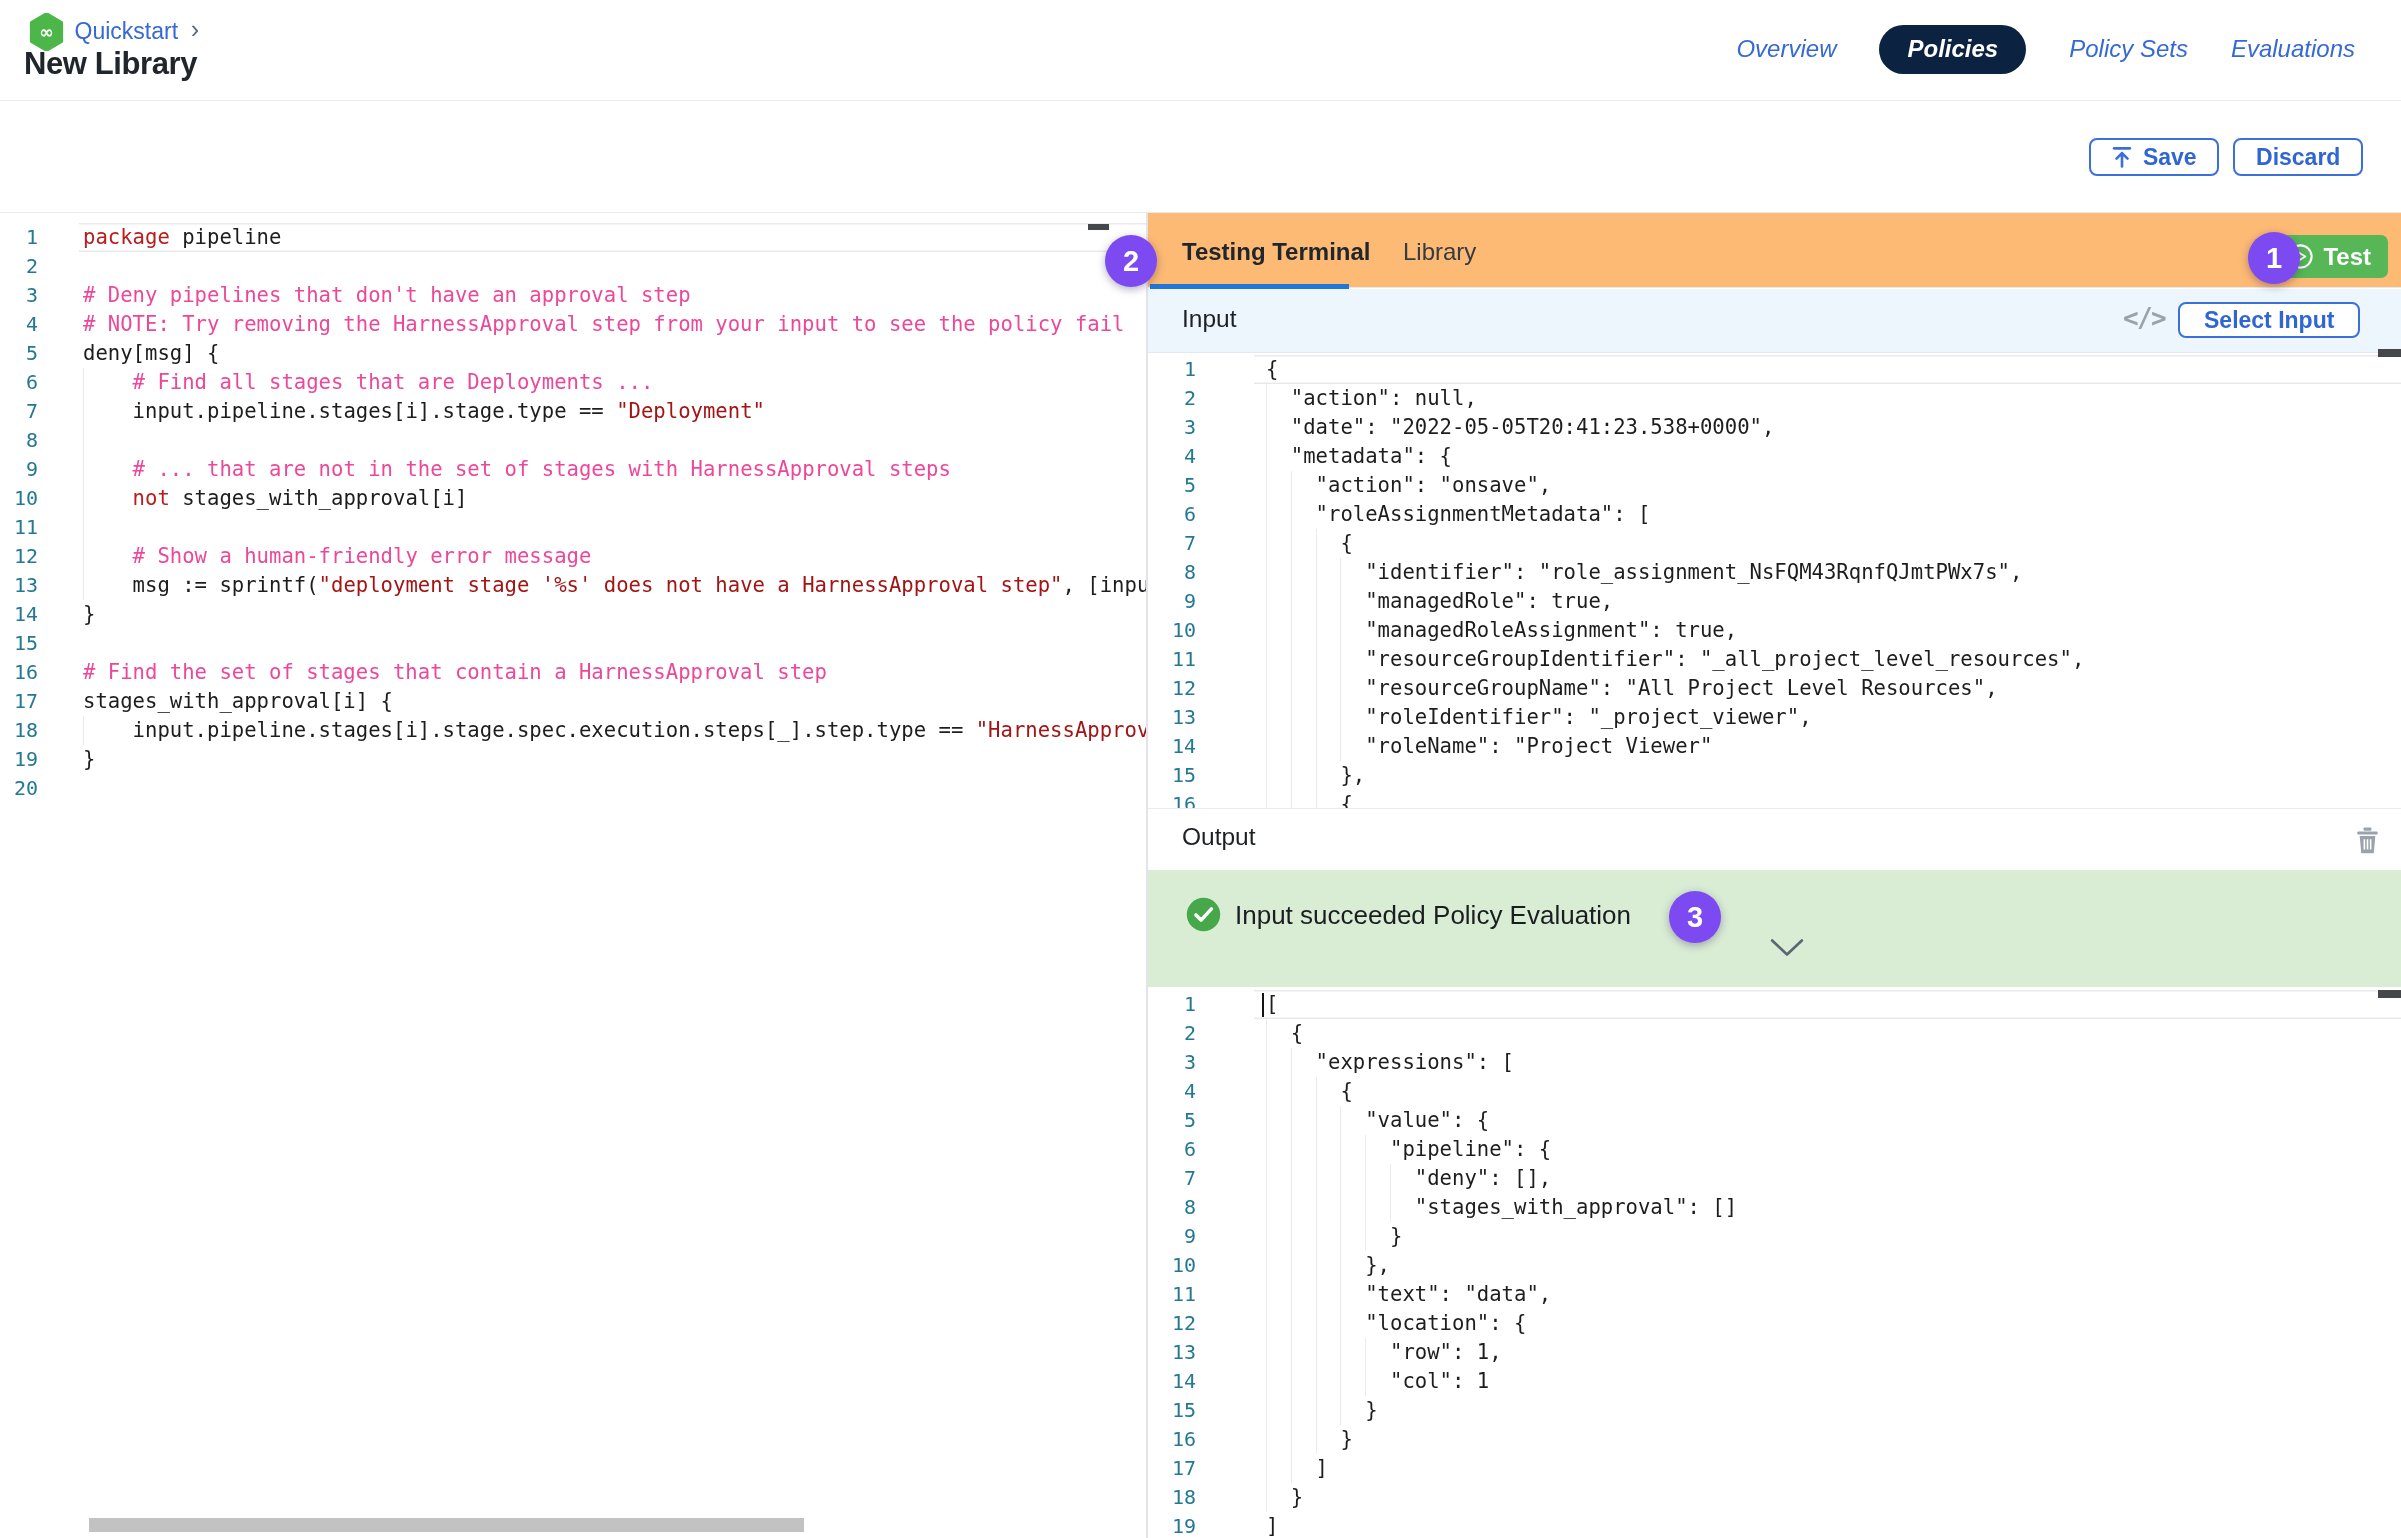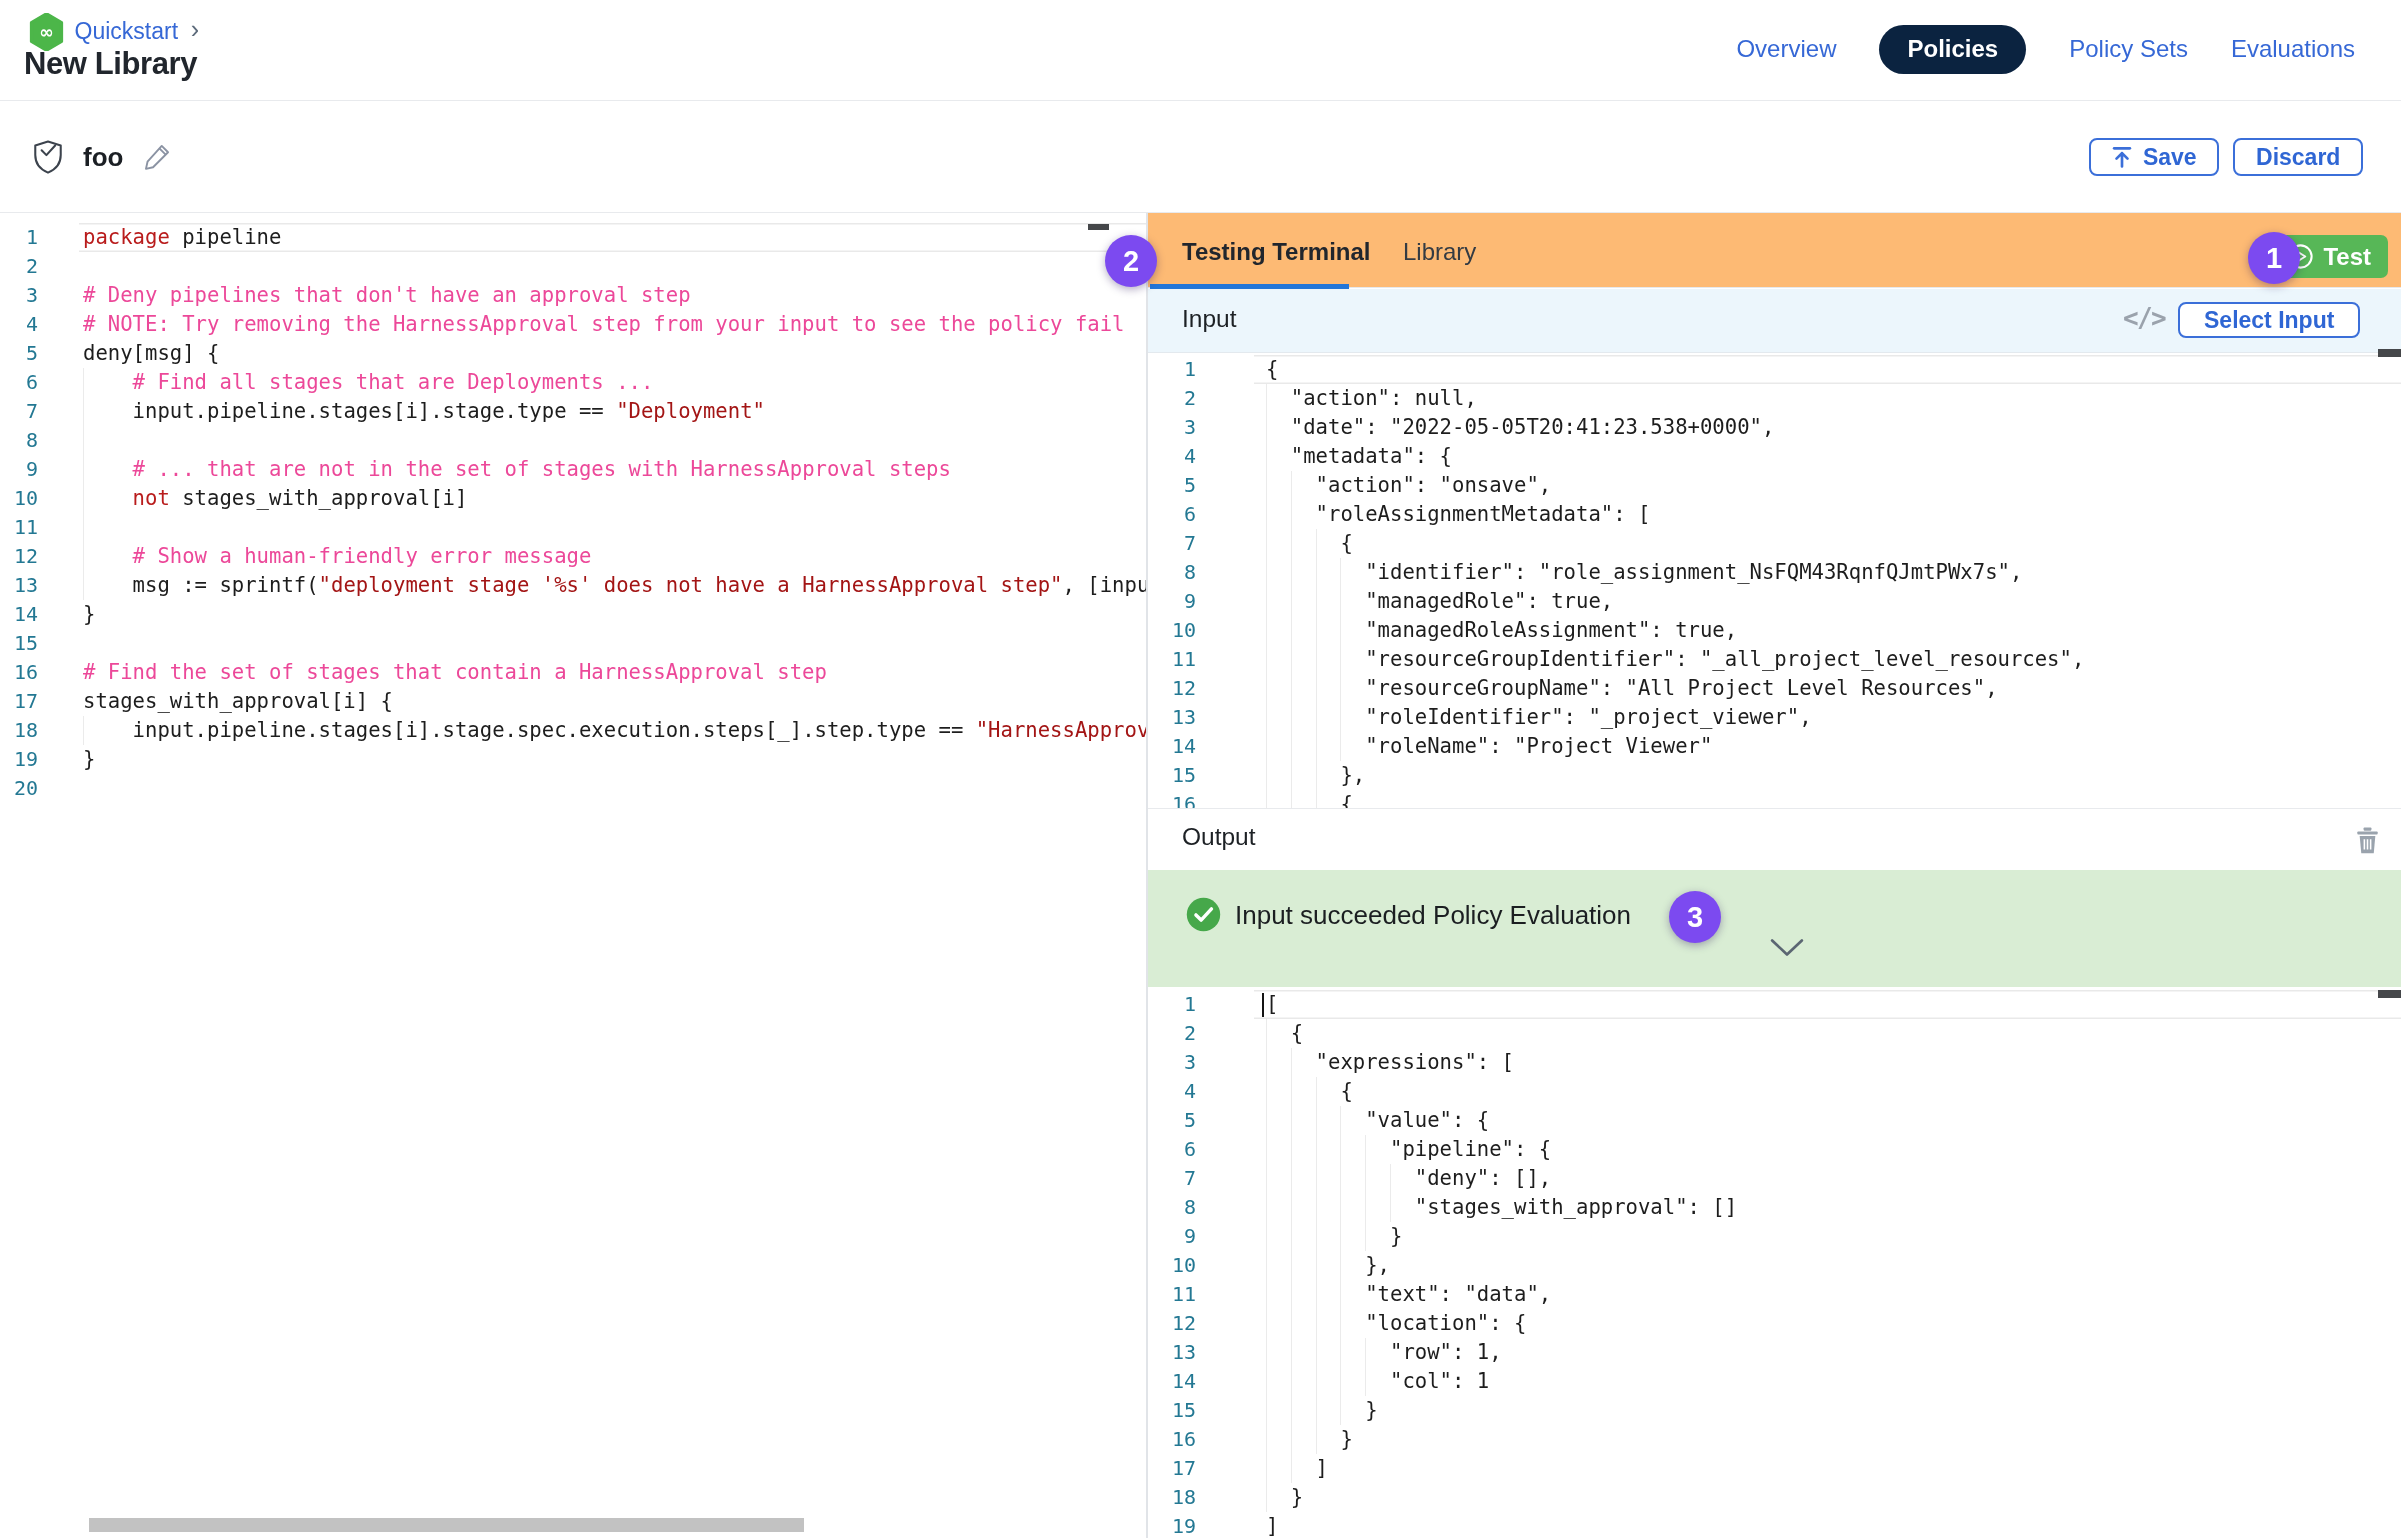--- a/index.html
+++ b/index.html
@@ -6,21 +6,21 @@
   html,body { width:2401px; height:1538px; background:#fff; font-family:"Liberation Sans", sans-serif; overflow:hidden; }
   body { position:relative; color:#22272e; }
 
   
   .topbar { position:absolute; left:0; top:0; width:2401px; height:101px; background:#fff; border-bottom:1.6px solid #e8eaed; }
   .breadcrumb { position:absolute; left:28.5px; top:12.6px; display:flex; align-items:center; gap:11px; }
   .logo { width:35px; height:38px; }
   .crumb-link { font-size:23px; color:#3668d6; cursor:pointer; }
   .crumb-sep { font-size:25px; color:#5d6b7b; margin-left:1.6px; transform:translateY(-1.6px); }
   .page-title { position:absolute; left:24px; top:46px; font-size:31px; font-weight:700; color:#21262d; letter-spacing:-0.4px; }
-  .nav { position:absolute; top:25px; right:46px; display:flex; align-items:center; gap:43px; font-size:24px; }
+  .nav { position:absolute; top:25px; right:46px; display:flex; align-items:center; gap:43px; font-size:24px;font-style:italic; }
   .nav-item { color:#3668d6; cursor:pointer; }
   .nav-item.pill { background:#0b2340; color:#fff; font-weight:700; padding:10.3px 28px; border-radius:790px; }
 
   
   .toolbar { position:absolute; left:0; top:101px; width:2401px; height:112px; background:#fff; border-bottom:1.6px solid #e8eaed; }
   .policy-id { position:absolute; left:32px; top:0; height:112px; display:flex; align-items:center; gap:19px; }
   .policy-name { font-size:26px; font-weight:700; color:#1b1f24; }
   .btns { position:absolute; right:38px; top:0; height:112px; display:flex; align-items:center; gap:14.2px; }
   .btn-outline { display:flex; align-items:center; gap:9.5px; border:2px solid #3b6fd9; color:#2f66d4; background:#fff; border-radius:8px; height:38px; padding:0 20.6px; font-size:23px; font-weight:700; cursor:pointer; font-family:"Liberation Sans",sans-serif; }
 
@@ -88,31 +88,20 @@
   <div class="page-title">New Library</div>
   <div class="nav">
     <span class="nav-item">Overview</span>
     <span class="nav-item pill">Policies</span>
     <span class="nav-item">Policy Sets</span>
     <span class="nav-item">Evaluations</span>
   </div>
 </div>
 
 <div class="toolbar">
-  <div class="policy-id">
-    <svg width="32" height="35" viewBox="0 0 40 44">
-      <path d="M20 2 L36 7 V19 C36 30 29 37.5 20 41 C11 37.5 4 30 4 19 V7 Z" fill="none" stroke="#3c434d" stroke-width="2.6" stroke-linejoin="round"></path>
-      <path d="M12 13 l6 6 l11 -12" fill="none" stroke="#3c434d" stroke-width="2.6" stroke-linecap="round" stroke-linejoin="round"></path>
-    </svg>
-    <span class="policy-name">foo</span>
-    <svg width="30" height="30" viewBox="0 0 38 38" style="cursor:pointer">
-      <path d="M25 5 l8 8 L14 32 l-9 2 2 -9 Z" fill="none" stroke="#8b93a3" stroke-width="2.4" stroke-linejoin="round"></path>
-      <path d="M22 8 l8 8" stroke="#8b93a3" stroke-width="2.4"></path>
-    </svg>
-  </div>
   <div class="btns">
     <button class="btn-outline">
       <svg width="22" height="24" viewBox="0 0 28 30">
         <path d="M4 4 H24" stroke="#3b6fd9" stroke-width="3.4" stroke-linecap="round"></path>
         <path d="M14 27 V10 M14 10 l-7 7 M14 10 l7 7" stroke="#3b6fd9" stroke-width="3.4" stroke-linecap="round" stroke-linejoin="round"></path>
       </svg>
       <span>Save</span>
     </button>
     <button class="btn-outline">
       <span>Discard</span>

